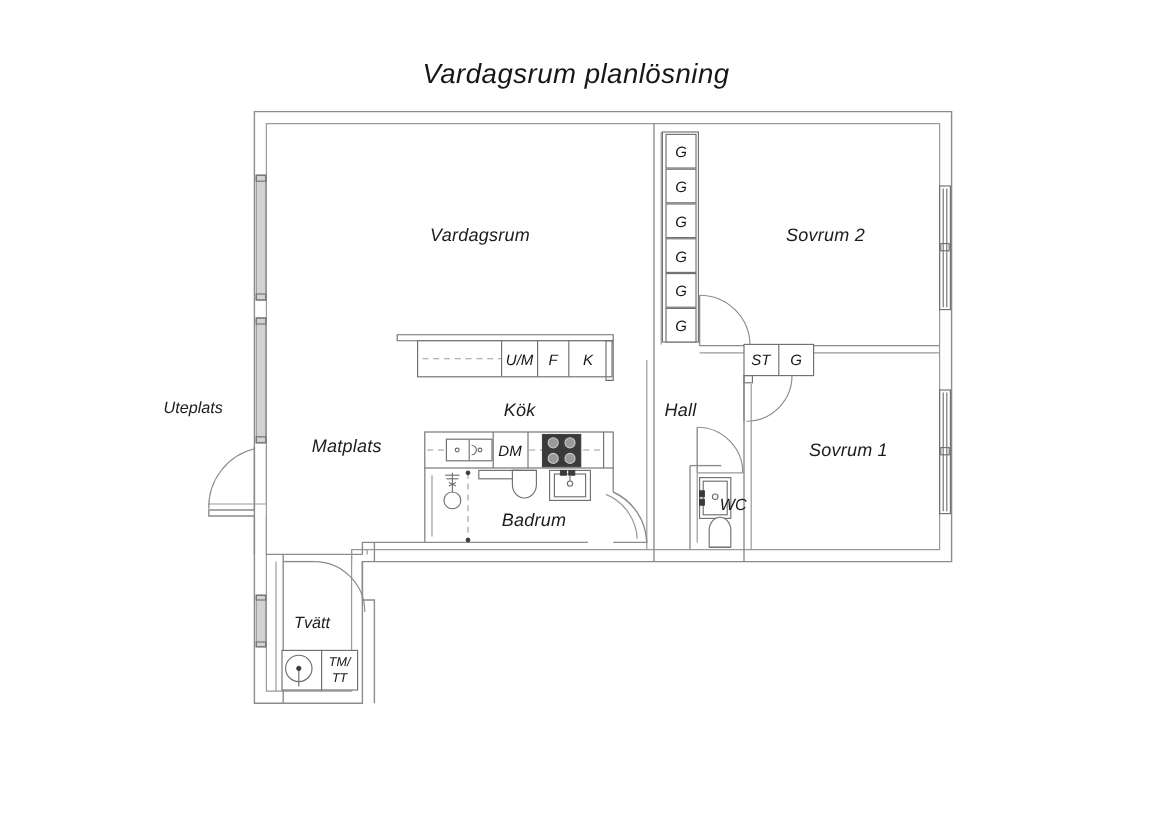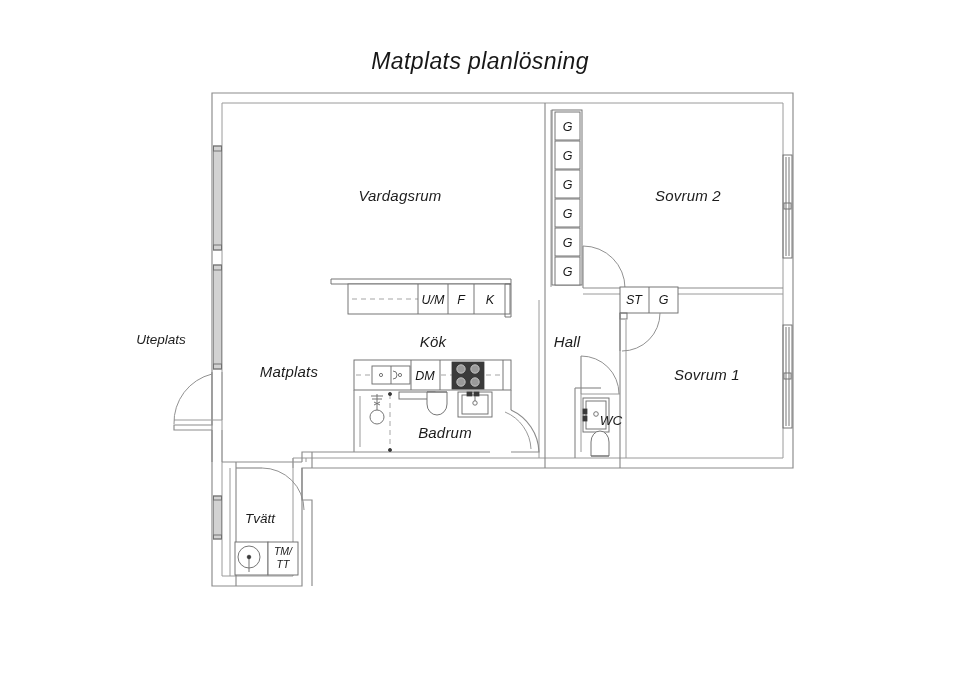--- a/index.html
+++ b/index.html
@@ -72,21 +72,21 @@
   .swing { fill: none; stroke: #8b8b8b; stroke-width: 0.95; }
   .win-fill { fill: #d2d2d2; stroke: #8b8b8b; stroke-width: 0.9; }
   .stove { fill: #3a3a3a; stroke: #3a3a3a; stroke-width: 0.8; }
   .burner { fill: #9a9a9a; stroke: #c8c8c8; stroke-width: 0.9; }
 </style>
 </head>
 <body>
 
 <div id="plan-root">
 
-  <div id="plan-title">Matplats planlösning</div>
+  <div id="plan-title">Vardagsrum planlösning</div>
 
   <svg id="plan-svg" width="960" height="679" viewBox="0 0 960 679">
 
     <g>
 
       <path class="wall" d="M212,93 L793,93 L793,468 L302,468 L302,586 L212,586 Z"></path>
 
       <path class="wall-thin" d="M222,103 L783,103 L783,458 L293,458 L293,576 L222,576 Z"></path>
     </g>
 

